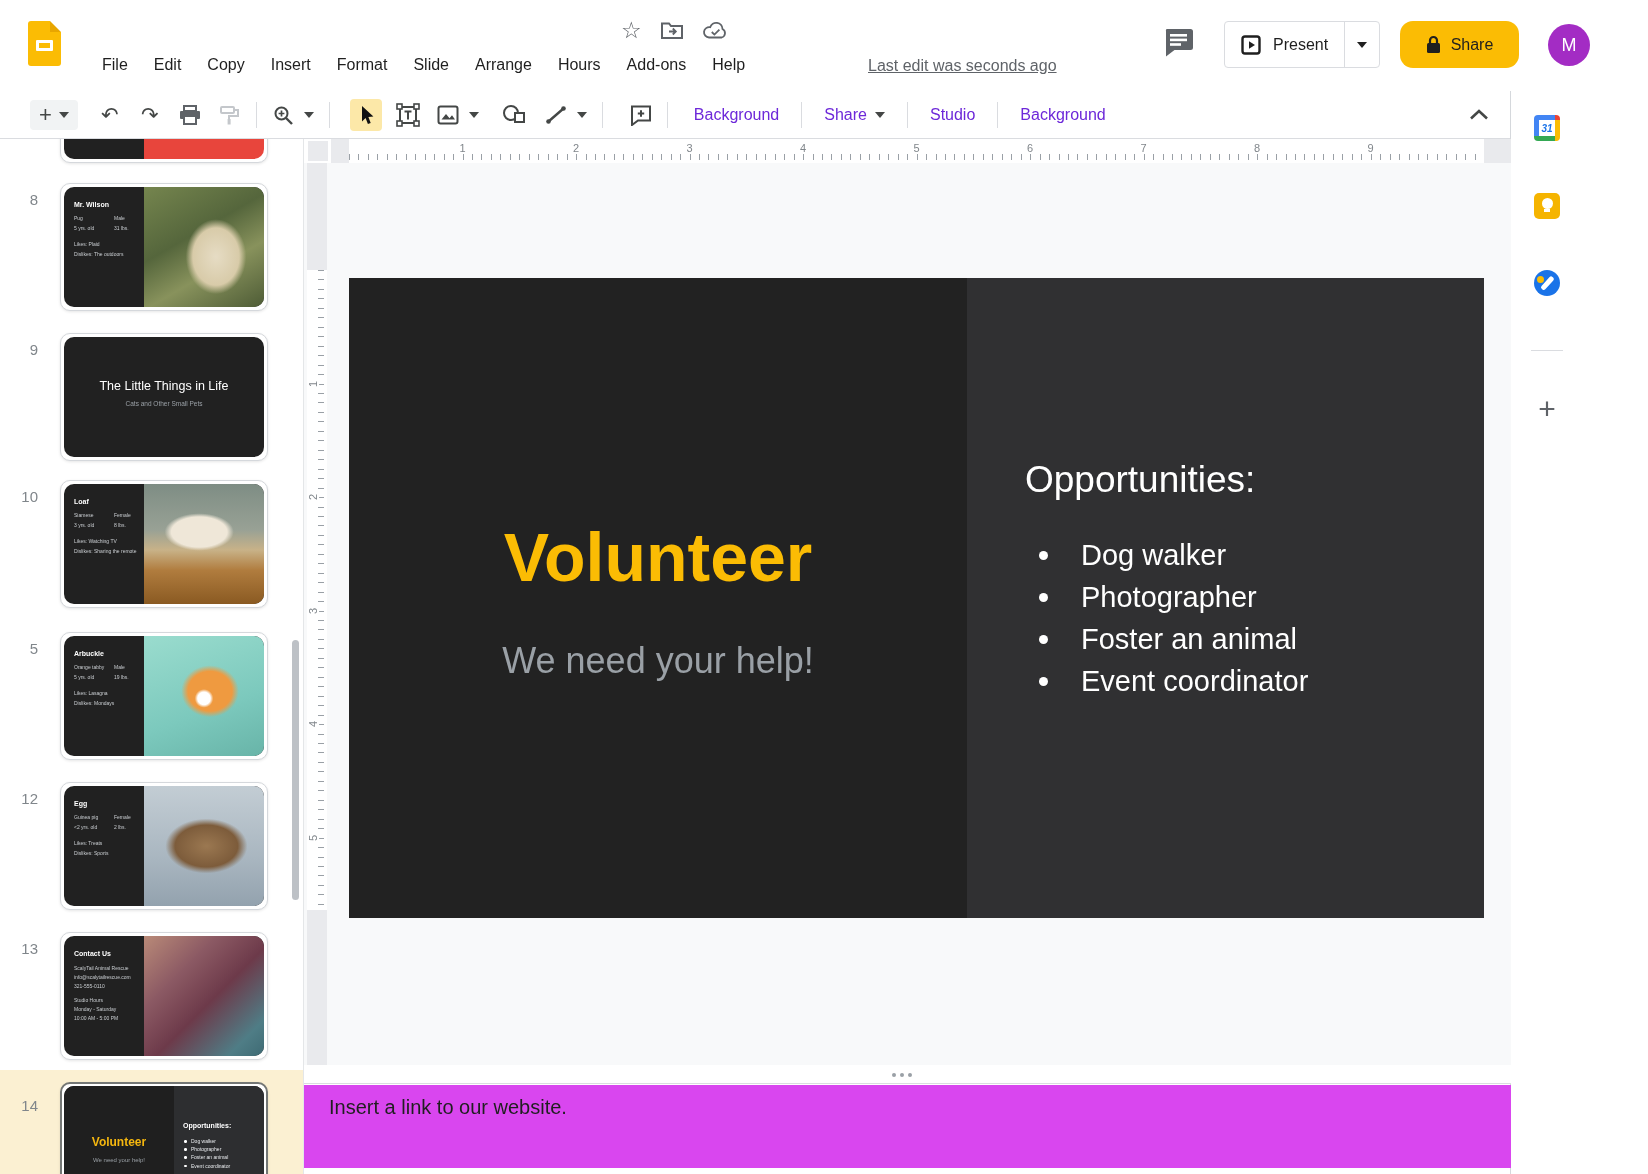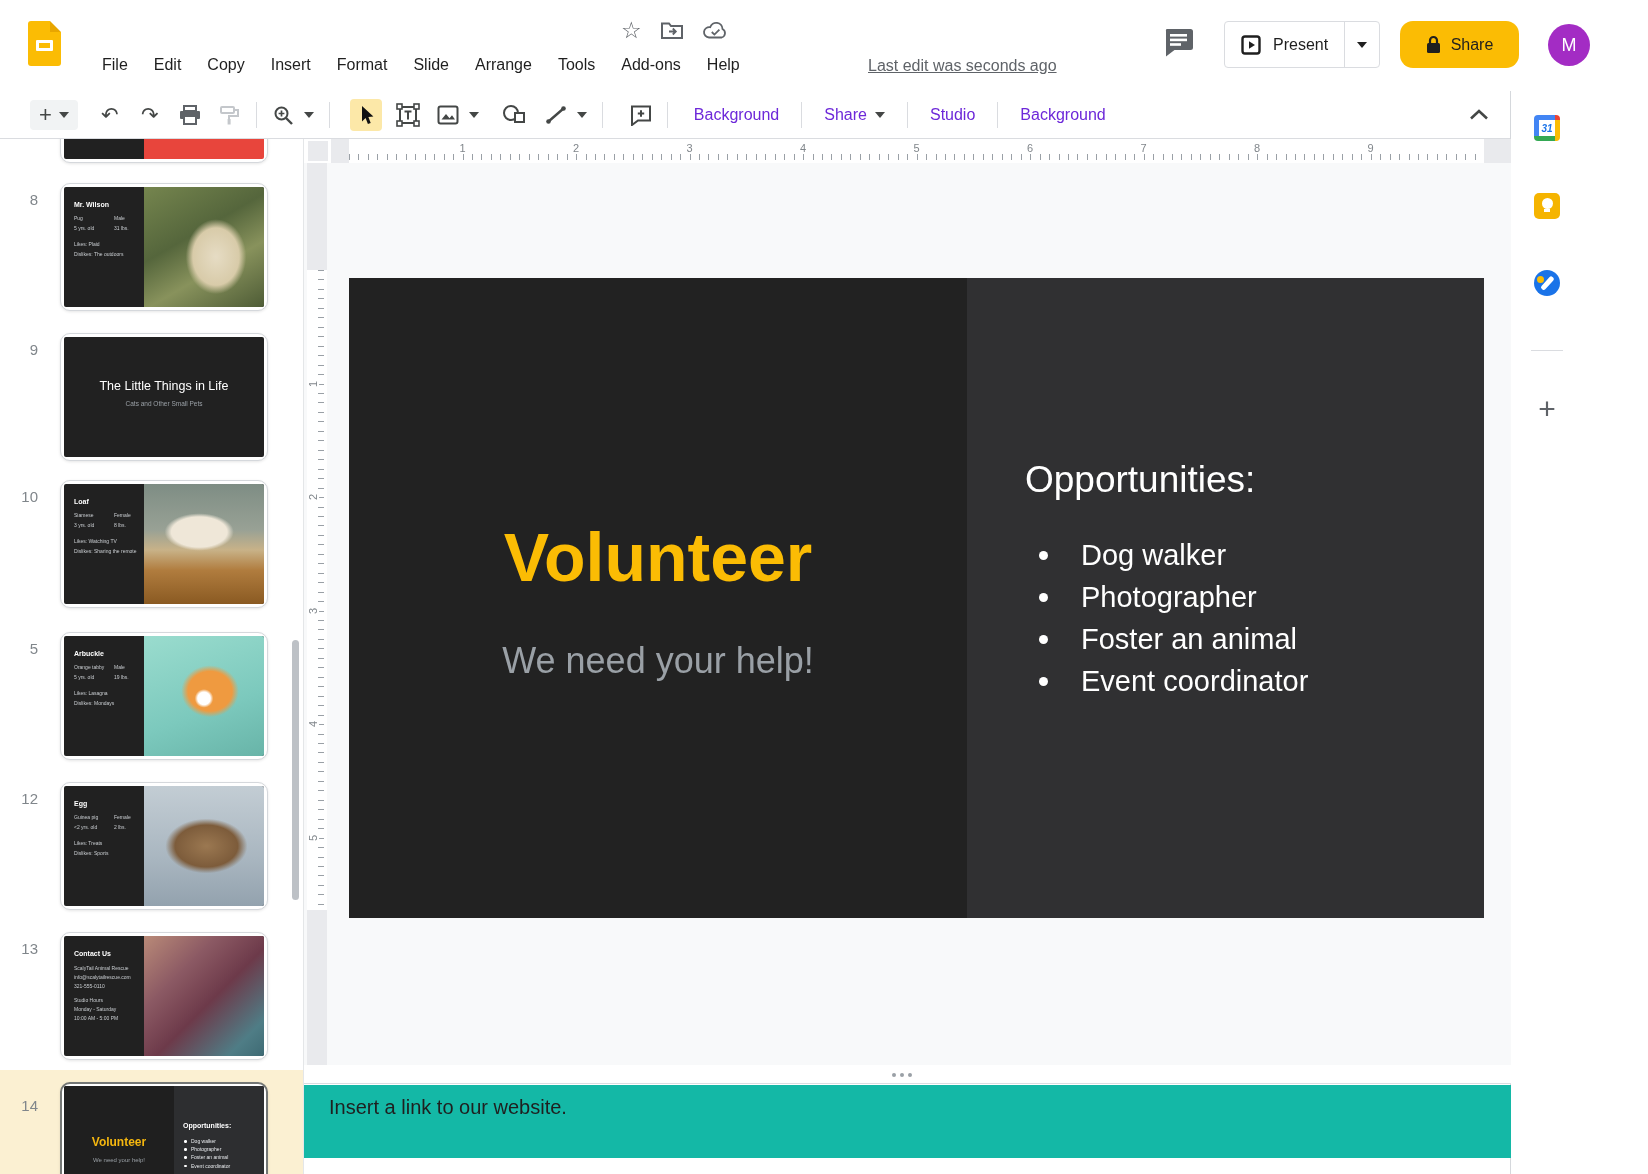--- a/index.html
+++ b/index.html
@@ -59,21 +59,21 @@
   .tasks .dot{position:absolute;left:3px;top:6px;width:7px;height:7px;border-radius:50%;background:#FBBC04}
   .rail-div{position:absolute;left:20px;width:32px;height:1px;background:#dadce0}
   .rail-plus{position:absolute;left:23px;width:26px;text-align:center;font-size:30px;color:#5f6368;cursor:pointer}
 
   
   #filmstrip{position:absolute;left:0;top:139px;width:303px;height:1035px;background:#fff;overflow:hidden}
   .sel-row{position:absolute;left:0;top:931px;width:303px;height:104px;background:#FBF0D2}
   .slide-num{position:absolute;left:8px;width:30px;text-align:right;font-size:15px;color:#80868b}
   .thumb{position:absolute;left:60px;width:208px;height:128px;background:#fff;border:1px solid #d5d8dc;border-radius:10px;padding:3px;box-shadow:0 1px 3px rgba(0,0,0,.10);cursor:pointer}
   .thumb.selected{border:2px solid #747775;padding:2px}
-  .thumb-inner{width:100%;height:100%;border-radius:2px;overflow:hidden;position:relative;background:#212121}
+  .thumb-inner{width:100%;height:100%;border-radius:10px;overflow:hidden;position:relative;background:#212121}
   .pet-photo{position:absolute;right:0;top:0;bottom:0;width:60%}
   .pet-title{position:absolute;left:10px;top:14px;font-size:7px;font-weight:700;color:#fff;z-index:2}
   .pet-col{position:absolute;font-size:5px;line-height:10px;color:#c9cdd1;z-index:2}
   .c1{left:10px;top:26px}
   .c2{left:50px;top:26px}
   .pet-likes{position:absolute;left:10px;top:54px;font-size:5px;color:#c9cdd1;z-index:2}
   .pet-dislikes{position:absolute;left:10px;top:64px;font-size:5px;color:#c9cdd1;z-index:2}
   .t9-title{position:absolute;left:0;right:0;top:42px;text-align:center;font-size:12.5px;color:#fff}
   .t9-sub{position:absolute;left:0;right:0;top:63px;text-align:center;font-size:6.5px;color:#9aa0a6}
   .t13-lines{position:absolute;left:10px;top:28px;font-size:5px;line-height:9px;color:#c9cdd1;z-index:2}
@@ -115,21 +115,21 @@
   .sl-title{position:absolute;left:0;right:0;top:240px;text-align:center;font-size:68px;font-weight:700;color:#FBBC04}
   .sl-sub{position:absolute;left:0;right:0;top:362px;text-align:center;font-size:36px;color:#9AA0A6}
   .sr-heading{position:absolute;left:58px;top:181px;font-size:37px;color:#fff}
   .sr-bullets{position:absolute;left:72px;top:256px;list-style:none}
   .sr-bullets li{height:42px;font-size:29px;color:#fff;padding-left:42px;position:relative;display:flex;align-items:center}
   .sr-bullets li::before{content:"";position:absolute;left:0;top:17px;width:9px;height:9px;border-radius:50%;background:#fff}
 
   .handle-strip{position:absolute;left:0;top:926px;width:1207px;height:19px;background:#fff;border-bottom:1px solid #dadce0}
   .handle-dots{position:absolute;left:588px;top:8px;display:flex;gap:4px;cursor:pointer}
   .handle-dots i{width:4px;height:4px;border-radius:50%;background:#9aa0a6}
-  .notes{position:absolute;left:0;top:946px;width:1207px;height:73px;background:#14b8a6}
+  .notes{position:absolute;left:0;top:946px;width:1207px;height:83px;background:#d946ef}
   .notes-text{position:absolute;left:25px;top:11px;font-size:20px;color:#1f1f1f;cursor:text}
 </style>
 </head>
 <body>
 
 <div id="header">
   <div class="logo">
       <span class="fold"></span>
       <span class="page"></span>
     </div>
@@ -148,21 +148,21 @@
   </span>
 
   <nav class="menubar">
       <div class="menu-item">File</div>
       <div class="menu-item">Edit</div>
       <div class="menu-item">Copy</div>
       <div class="menu-item">Insert</div>
       <div class="menu-item">Format</div>
       <div class="menu-item">Slide</div>
       <div class="menu-item">Arrange</div>
-      <div class="menu-item">Tools</div>
+      <div class="menu-item">Hours</div>
       <div class="menu-item">Add-ons</div>
       <div class="menu-item">Help</div>
     </nav>
   <span class="last-edit">Last edit was seconds ago</span>
 
   <span class="hdr-comment">
     <svg width="33" height="31" viewBox="0 0 33 31">
         <path d="M4.5 2 h24 a2.5 2.5 0 0 1 2.5 2.5 v16 a2.5 2.5 0 0 1 -2.5 2.5 H12.5 L4 29.5 V4.5 A2.5 2.5 0 0 1 4.5 2 z" fill="#5f6368"></path>
         <rect x="8" y="7" width="17" height="2.6" fill="#fff"></rect>
         <rect x="8" y="11.6" width="17" height="2.6" fill="#fff"></rect>

